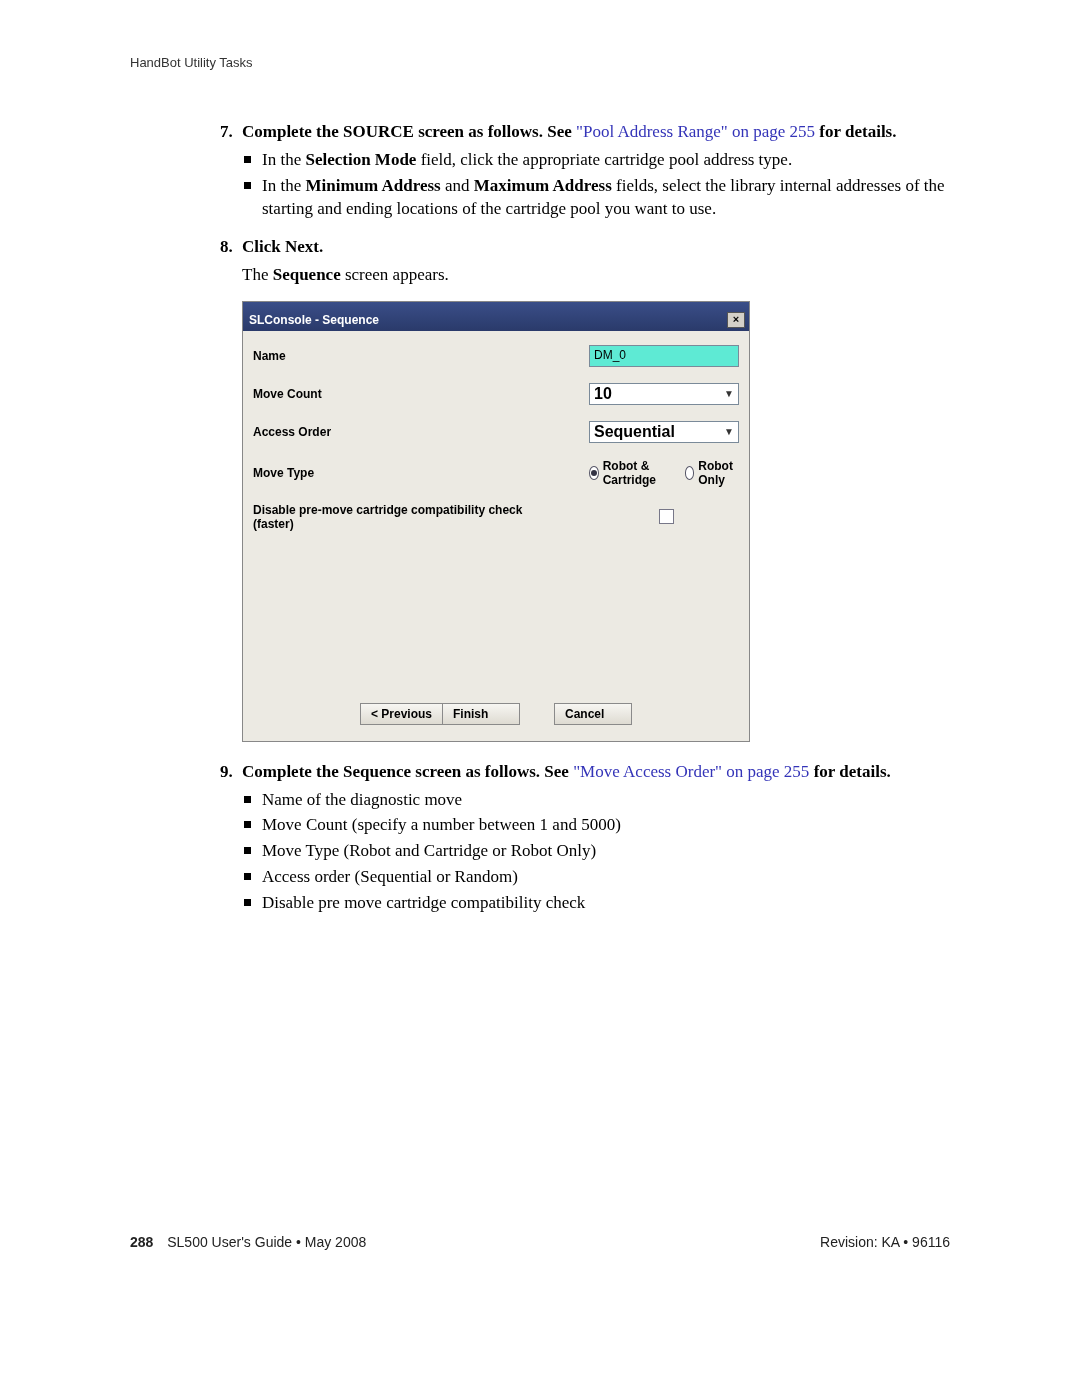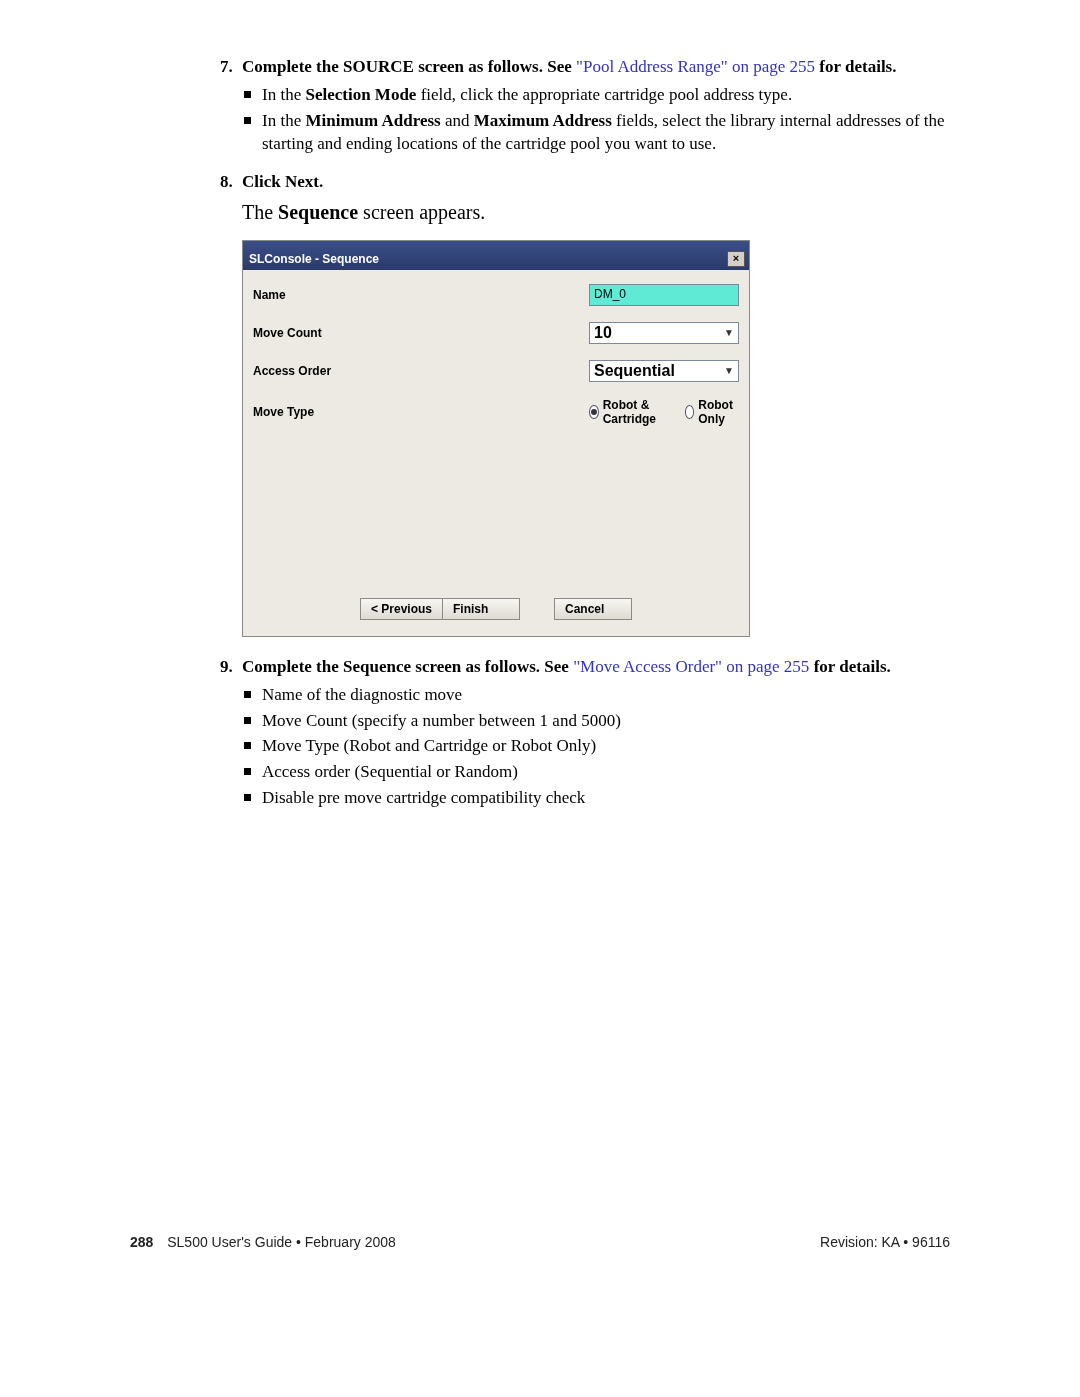--- a/index.html
+++ b/index.html
@@ -61,21 +61,21 @@
   ul.bullets li::before {
     content: "";
     position: absolute;
     left: 2px;
     top: 8px;
     width: 7px;
     height: 7px;
     background: #000;
   }
   .body-text {
-    font-size: 20px;
+    font-size: 17px;
     margin-left: 22px;
     margin-top: 4px;
     line-height: 1.4;
   }
 
   
   .dialog {
     margin: 14px 0 18px 22px;
     width: 506px;
     border: 1px solid #888;
@@ -216,20 +216,21 @@
     font-family: Arial, sans-serif;
     font-size: 14px;
     color: #222;
   }
   .footer .pn { font-weight: bold; margin-right: 10px; }
 </style>
 </head>
 <body>
 
 <div class="page">
+  <div class="header">HandBot Utility Tasks</div>
 
   <div class="content">
 
     <div class="step">
       <div class="step-head">
         <span class="step-num">7.</span>
         <span class="step-body">
           <span class="bold">Complete the SOURCE screen as follows. See </span><span class="link">"Pool Address Range" on page 255</span><span class="bold"> for details.</span>
         </span>
       </div>
@@ -282,20 +283,24 @@
               <span class="radio">
                 <span class="radio-circle checked"></span>
                 <span>Robot &amp; Cartridge</span>
               </span>
               <span class="radio">
                 <span class="radio-circle"></span>
                 <span>Robot Only</span>
               </span>
             </div>
           </div>
+          <div class="row" style="margin-top:10px;">
+            <span class="lbl" style="width:290px;">Disable pre-move cartridge compatibility check (faster)</span>
+            <span class="chk"></span>
+          </div>
           <div class="dlg-spacer"></div>
           <div class="dlg-btns">
             <div class="grp">
               <div class="btn">&lt; Previous</div>
               <div class="btn" style="margin-left:-1px;">Finish</div>
             </div>
             <div class="btn">Cancel</div>
           </div>
         </div>
       </div>
@@ -315,17 +320,17 @@
         <li>Access order (Sequential or Random)</li>
         <li>Disable pre move cartridge compatibility check</li>
       </ul>
     </div>
 
   </div>
 
   <div class="footer">
     <span>
       <span class="pn">288</span>
-      <span>SL500 User's Guide  •  February 2008</span>
+      <span>SL500 User's Guide  •  May 2008</span>
     </span>
     <span>Revision: KA  •  96116</span>
   </div>
 </div>
 
 </body></html>

